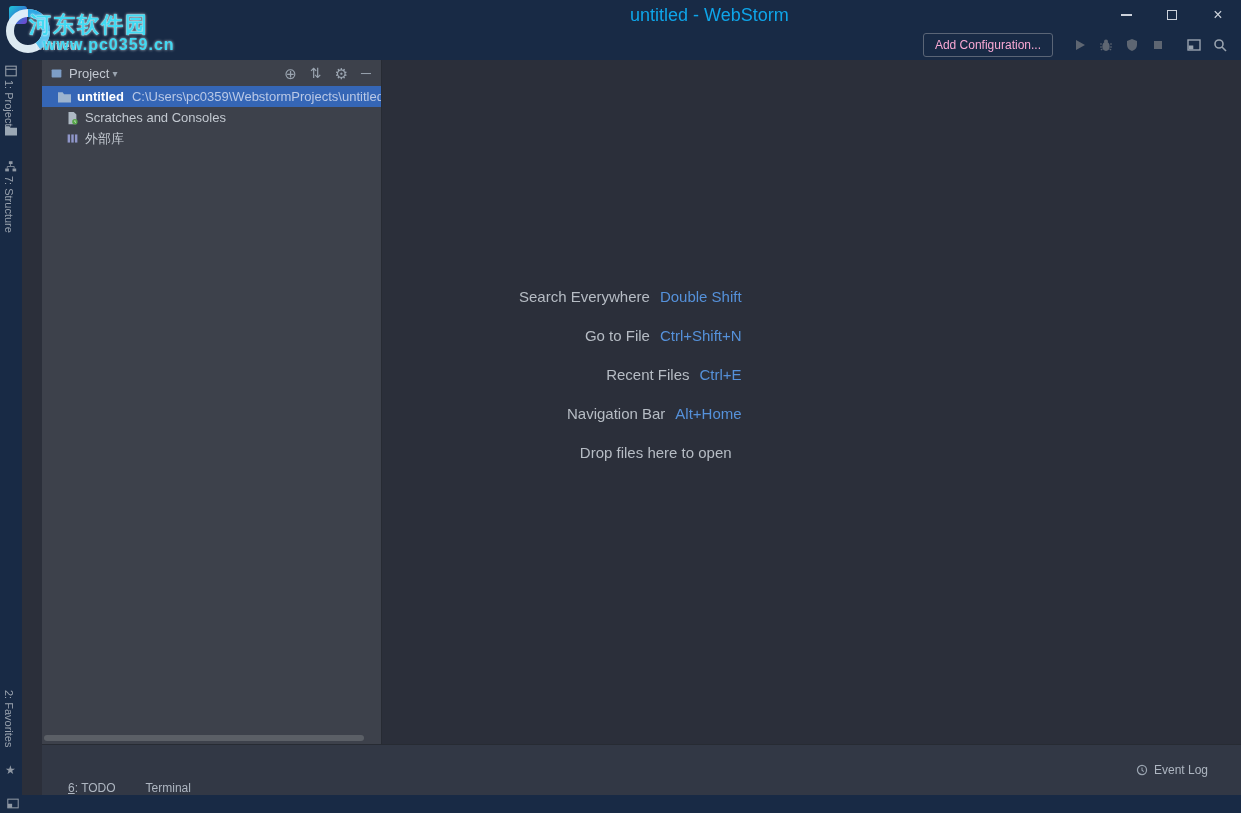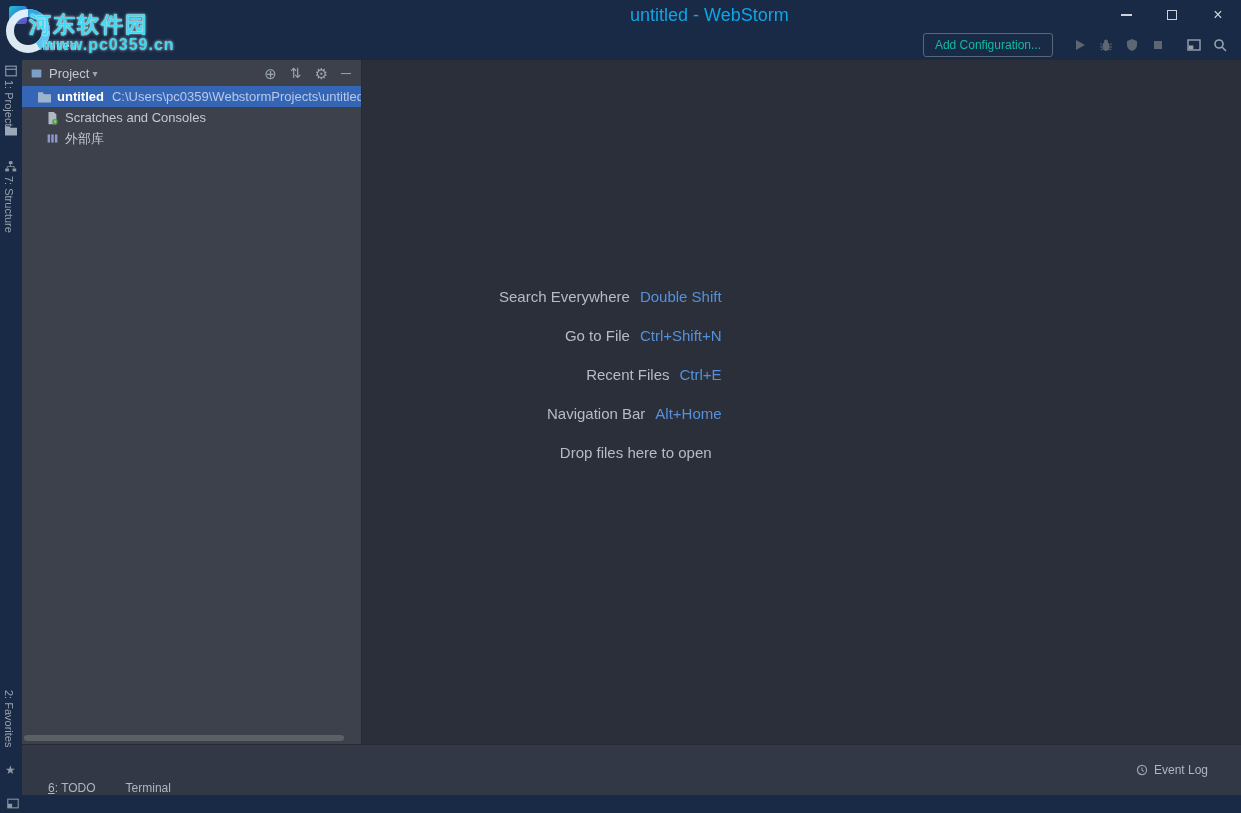--- a/index.html
+++ b/index.html
@@ -19,31 +19,31 @@
   .win-title { position:absolute; left:630px; top:0; line-height:30px; color:#0ea5e9; font-size:18px; }
   .win-controls { margin-left:auto; display:flex; height:30px; }
   .win-btn { width:46px; display:flex; align-items:center; justify-content:center; color:#ccd2db; font-size:13px; }
   .min-glyph { width:11px; height:2px; background:#ccd2db; }
   .max-glyph { width:10px; height:10px; border:1.5px solid #ccd2db; }
 
   
   .toolbar2 { flex:0 0 30px; background:#182a45; display:flex; align-items:center; padding-right:8px; }
   .breadcrumb { margin-left:35px; color:#a9b1bd; font-size:13px; }
   .tb-right { margin-left:auto; display:flex; align-items:center; }
-  .add-config { border:1px solid #5a6576; border-radius:3px; color:#14b8a6; padding:4px 11px; font-size:12px;
+  .add-config { border:1px solid #5a6576; border-radius:3px; color:#f9a8d4; padding:4px 11px; font-size:12px;
     background:transparent; margin-right:14px; white-space:nowrap; }
   .tb-icon { width:26px; height:24px; display:flex; align-items:center; justify-content:center; }
   .tb-gap { width:10px; }
 
   
   .main { flex:1; display:flex; min-height:0; }
   .stripe { flex:0 0 22px; background:#182a45; position:relative; }
   .stripe-label { writing-mode:vertical-rl; font-size:11px; color:#98a1ad; position:absolute; left:3px; white-space:nowrap; }
   .stripe-icon { position:absolute; left:4px; }
-  .content { flex:1; display:flex; flex-direction:column; min-width:0; }
+  .content { flex:1; display:flex; flex-direction:column; min-width:0;padding-left:20px; }
   .workrow { flex:1; display:flex; min-height:0; }
 
   
   .project-panel { flex:0 0 340px; width:340px; background:#3d414b; border-right:1px solid #272b33;
     display:flex; flex-direction:column; position:relative; }
   .panel-header { height:26px; display:flex; align-items:center; padding:0 10px 0 8px; color:#c2c8d1; }
   .panel-title { margin:0 3px 0 6px; font-size:13px; }
   .chevron { font-size:10px; color:#9aa4b0; }
   .header-icons { margin-left:auto; display:flex; align-items:center; gap:13px; color:#9aa4b0; font-size:14px; }
   .header-icons span { cursor:default; line-height:1; }

